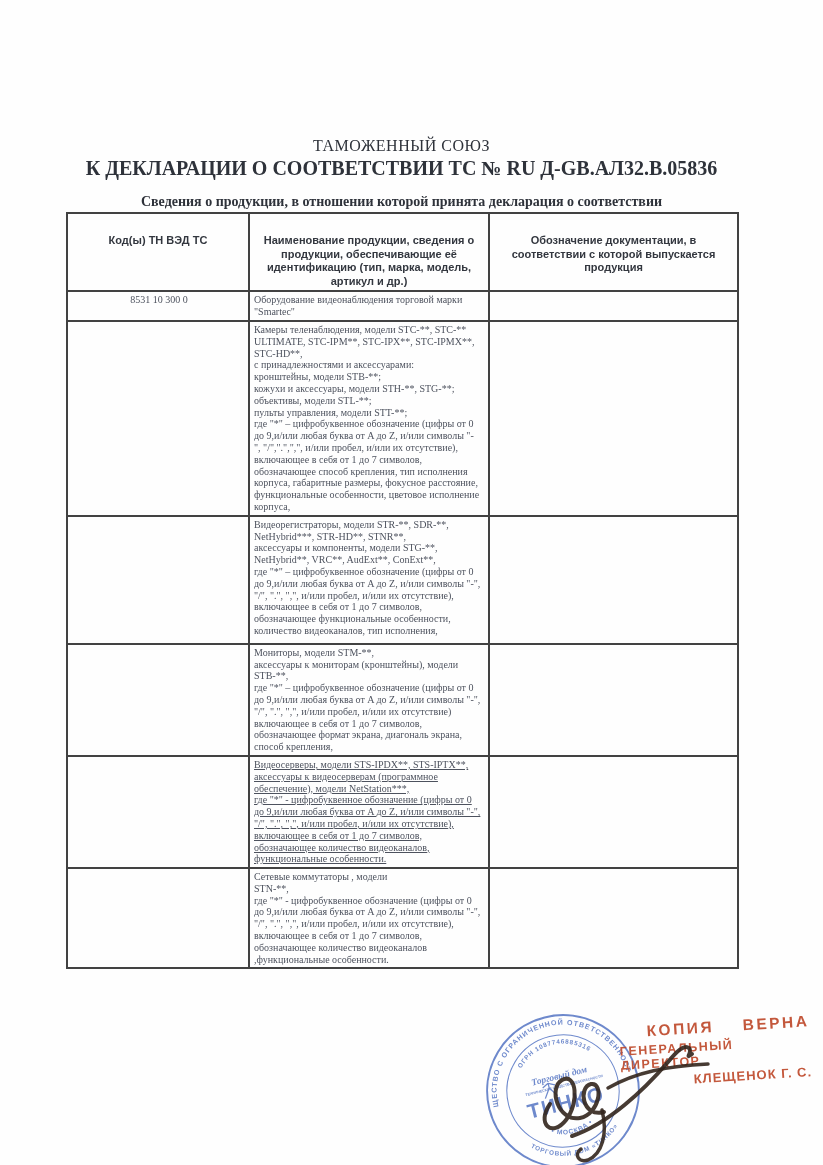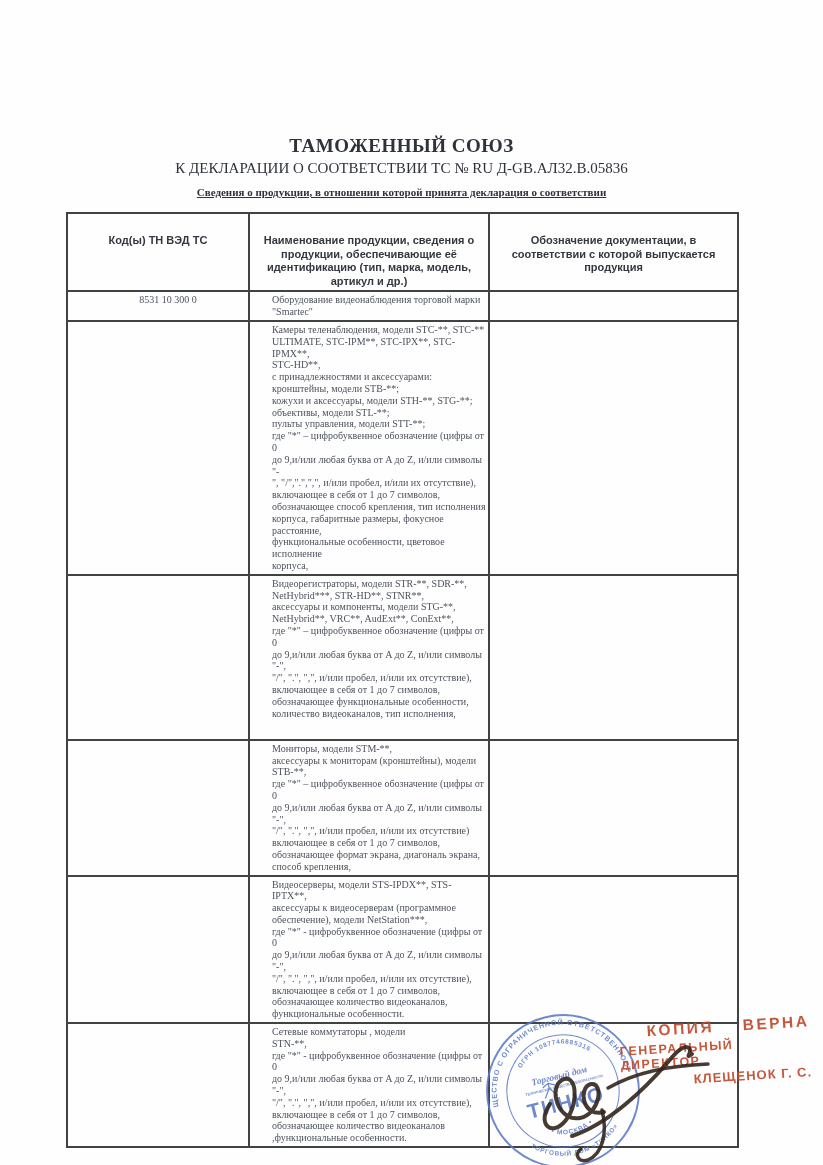--- a/index.html
+++ b/index.html
@@ -2,47 +2,47 @@
 <html><head>
 <meta charset="utf-8">
 <style>
   html,body{margin:0;padding:0;background:#ffffff;}
   .page{
     position:relative;width:823px;height:1165px;background:#fefefe;
     overflow:hidden;font-family:"Liberation Serif",serif;color:#4d525e;
   }
   
   .doc-header{position:absolute;left:66px;top:134px;width:671px;text-align:center;color:#2e323a;}
-  .doc-title{font-size:19px;font-weight:bold;line-height:24px;letter-spacing:.5px;}
+  .doc-title{font-size:16px;font-weight:normal;line-height:24px;letter-spacing:.5px;}
   .doc-sub1{font-size:15px;font-weight:bold;line-height:20px;}
-  .doc-sub2{font-size:15px;font-weight:normal;line-height:21px;}
-  .doc-sub3{font-size:11px;font-weight:bold;line-height:15px;margin-top:6px;text-decoration:underline;}
+  .doc-sub2{font-size:20px;font-weight:bold;line-height:21px;}
+  .doc-sub3{font-size:14px;font-weight:bold;line-height:15px;margin-top:15px;}
   
   table.products{
     position:absolute;left:66px;top:212px;width:671px;
     border-collapse:collapse;table-layout:fixed;
   }
   table.products col.c1{width:182px;}
   table.products col.c2{width:240px;}
   table.products col.c3{width:249px;}
   table.products th, table.products td{
     border:2px solid #424242;vertical-align:top;
   }
   table.products th{
     font-family:"Liberation Sans",sans-serif;font-size:11px;line-height:13.5px;
     font-weight:bold;color:#33373f;text-align:center;padding:20px 6px 2px 6px;
   }
   table.products td{
-    font-size:10px;line-height:11.8px;color:#4d525e;padding:2px 2px 2px 22px;
+    font-size:10px;line-height:11.8px;color:#4d525e;padding:2px 2px 2px 4px;
   }
   td.col-code{text-align:center;font-size:10.5px;padding-top:3px;}
   td.col-desc{white-space:pre-line;}
   tr.h-row{height:55px;}
-  tr.r1{height:30px;} tr.r2{height:194px;margin-left:48px;} tr.r3{height:165px;} tr.r4{height:106px;}
-  tr.r5{height:84px;} tr.r6{height:100px;} tr.r7{height:76px;}
+  tr.r1{height:30px;} tr.r2{height:194px;margin-left:48px;} tr.r3{height:128px;} tr.r4{height:106px;}
+  tr.r5{height:84px;text-decoration:underline;} tr.r6{height:100px;} tr.r7{height:76px;}
   
   .seal-wrap{position:absolute;left:484px;top:1012px;width:158px;height:158px;
     transform:rotate(-14deg);opacity:.88;}
   .seal-wrap svg{width:158px;height:158px;}
   .seal-stroke{fill:none;stroke:#5b7ac6;}
   .seal-text{fill:#5b7ac6;font-family:"Liberation Sans",sans-serif;font-weight:bold;}
   .seal-script{fill:#5b7ac6;font-family:"Liberation Serif",serif;font-style:italic;font-weight:bold;}
   
   .cert-stamp{
     position:absolute;left:608px;top:1018px;width:215px;transform:rotate(-3.5deg);

